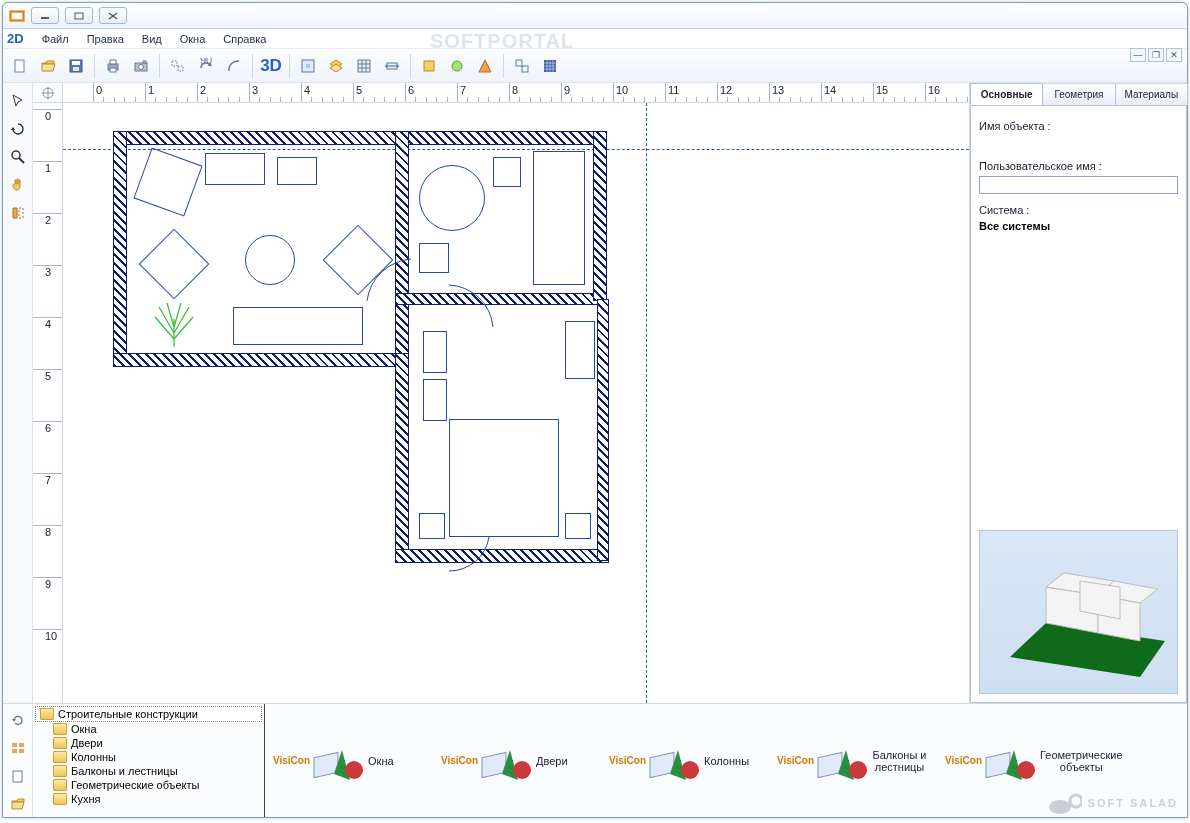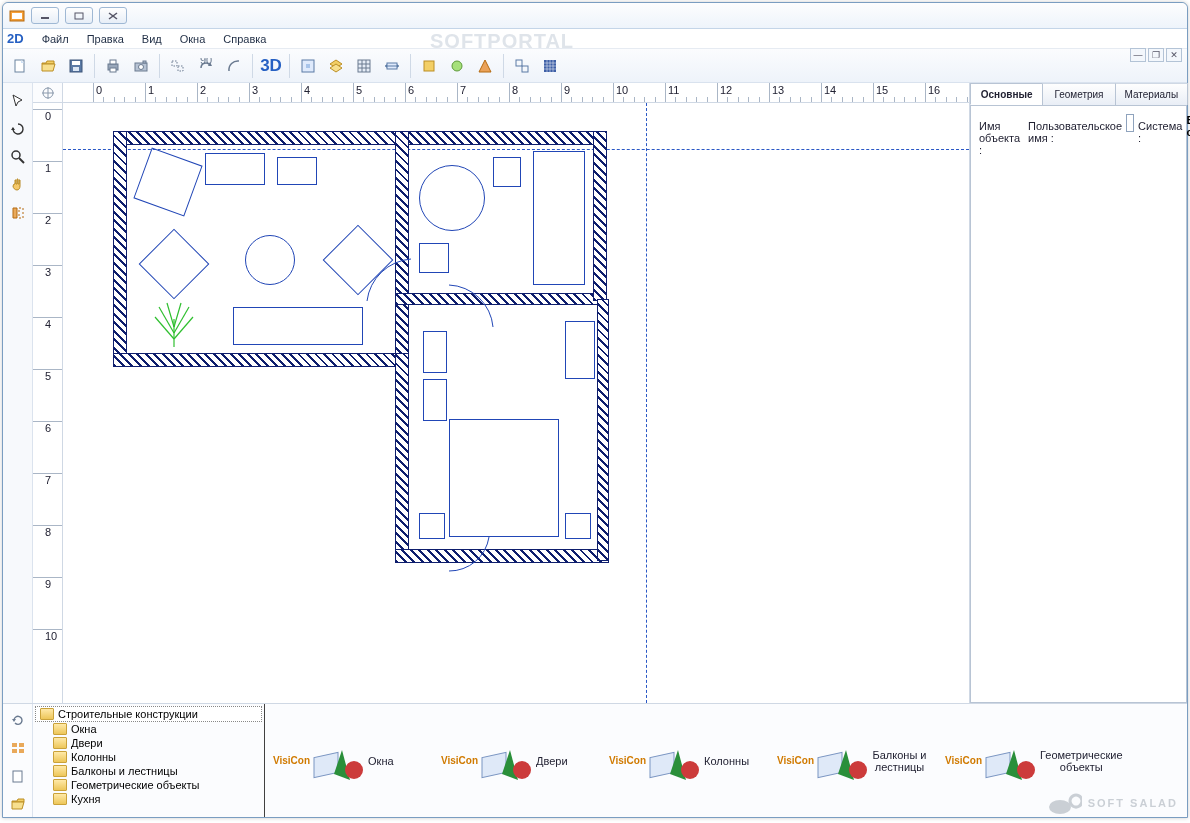--- a/index.html
+++ b/index.html
@@ -50,21 +50,21 @@
 .wall { position: absolute; background: repeating-linear-gradient(45deg,#0e1e6d 0 2px,#fff 2px 6px); border: 1px solid #0e1e6d; }
 .furn { position: absolute; border: 1px solid #2146b6; background: transparent; }
 .furn.round { border-radius: 50%; }
 .plant { position:absolute; }
 
 .right-panel { width: 218px; border-left: 1px solid #cfd8e4; display: flex; flex-direction: column; background: #f9fafc; }
 .rtabs { display: flex; height: 22px; }
 .rtab { flex: 1; border: 1px solid #b8c4d4; border-bottom: none; background: linear-gradient(#fefefe,#e9eef6); display: flex; align-items: center; justify-content: center; font-size: 10px; color: #223; margin-right: -1px; }
 .rtab.active { background: #fff; font-weight: bold; border-bottom: 1px solid #fff; }
 .rtab:not(.active){ border-top-color:#cfd8e4; }
-.rbody { flex: 1; border: 1px solid #b8c4d4; border-top: 1px solid #b8c4d4; padding: 8px; background: #fff; display: flex; flex-direction: row; gap: 4px; }
+.rbody { flex: 1; border: 1px solid #b8c4d4; border-top: 1px solid #b8c4d4; padding: 8px; background: #fff; display: flex; flex-direction: column; gap: 4px; }
 .rbody label { color: #223; font-size: 11px; margin-top: 6px; }
 .rinput { width: 100%; height: 18px; border: 1px solid #8fa3bd; padding: 0 3px; background: #fff; }
 .preview3d { height: 164px; margin-top: auto; border: 1px solid #b8c4d4; background: linear-gradient(#d8e6f5,#cfe0f2); display:flex; align-items:center; justify-content:center; position: relative; overflow:hidden; }
 
 .bottom-panel { height: 114px; border-top: 1px solid #cfd8e4; display: flex; background: #fbfcfe; }
 .bp-side { width: 30px; border-right: 1px solid #dbe3ee; display: flex; flex-direction: column; align-items: center; padding-top: 4px; gap: 4px; }
 .bp-tree { width: 232px; border-right: 1px solid #404040; overflow: auto; padding: 2px; }
 .tree-item { display: flex; align-items: center; gap: 4px; padding: 1px 2px 1px 4px; }
 .tree-item .fold { width: 14px; height: 12px; background: linear-gradient(#ffe9a8,#edc659); border: 1px solid #caa23a; border-radius: 1px; }
 .tree-item.sel { background: #fff; border: 1px dotted #888; }

